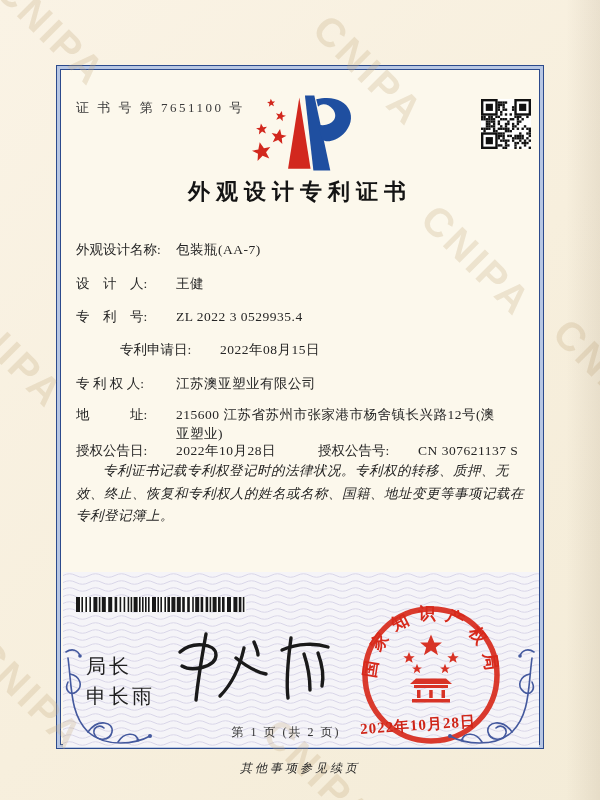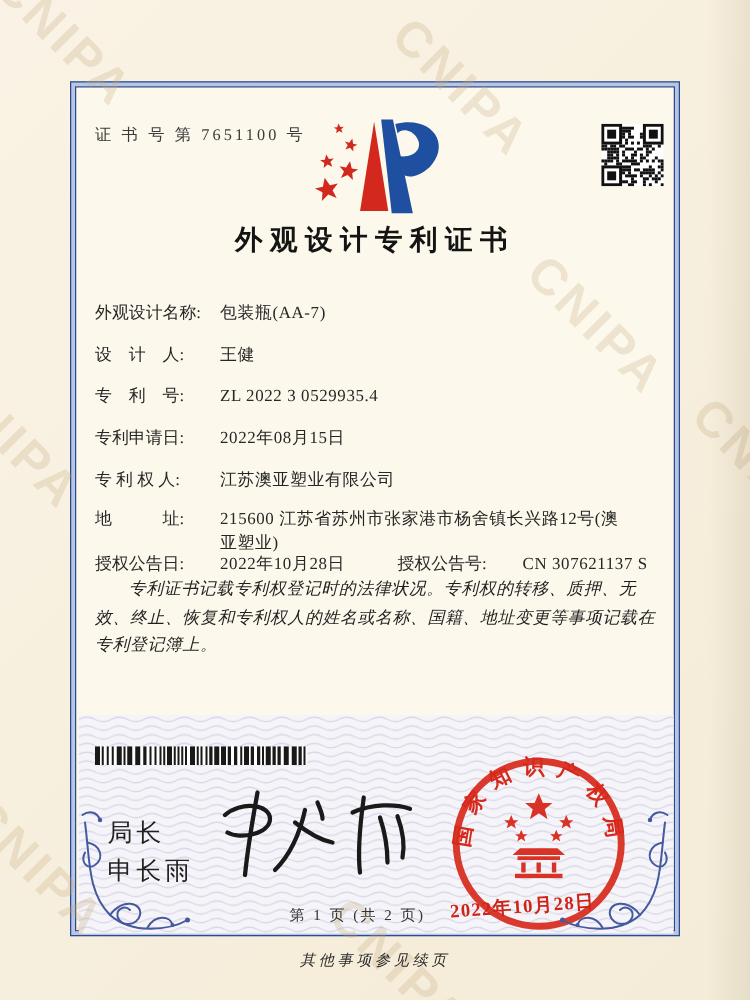--- a/index.html
+++ b/index.html
@@ -247,21 +247,21 @@
       <span class="val">包装瓶(AA-7)</span>
     </div>
     <div class="abs frow" style="top:274px;">
       <span class="lab">设　计　人:</span>
       <span class="val">王健</span>
     </div>
     <div class="abs frow" style="top:307px;">
       <span class="lab">专　利　号:</span>
       <span class="val">ZL 2022 3 0529935.4</span>
     </div>
-    <div class="abs frow" style="top:340px;">
+    <div class="abs frow" style="top:340px;margin-left:44px;">
       <span class="lab">专利申请日:</span>
       <span class="val">2022年08月15日</span>
     </div>
     <div class="abs frow" style="top:374px;">
       <span class="lab">专 利 权 人:</span>
       <span class="val">江苏澳亚塑业有限公司</span>
     </div>
     <div class="abs frow" style="top:405px;width:420px;">
       <span class="lab">地　　　址:</span>
       <span class="val">215600 江苏省苏州市张家港市杨舍镇长兴路12号(澳亚塑业)</span>

